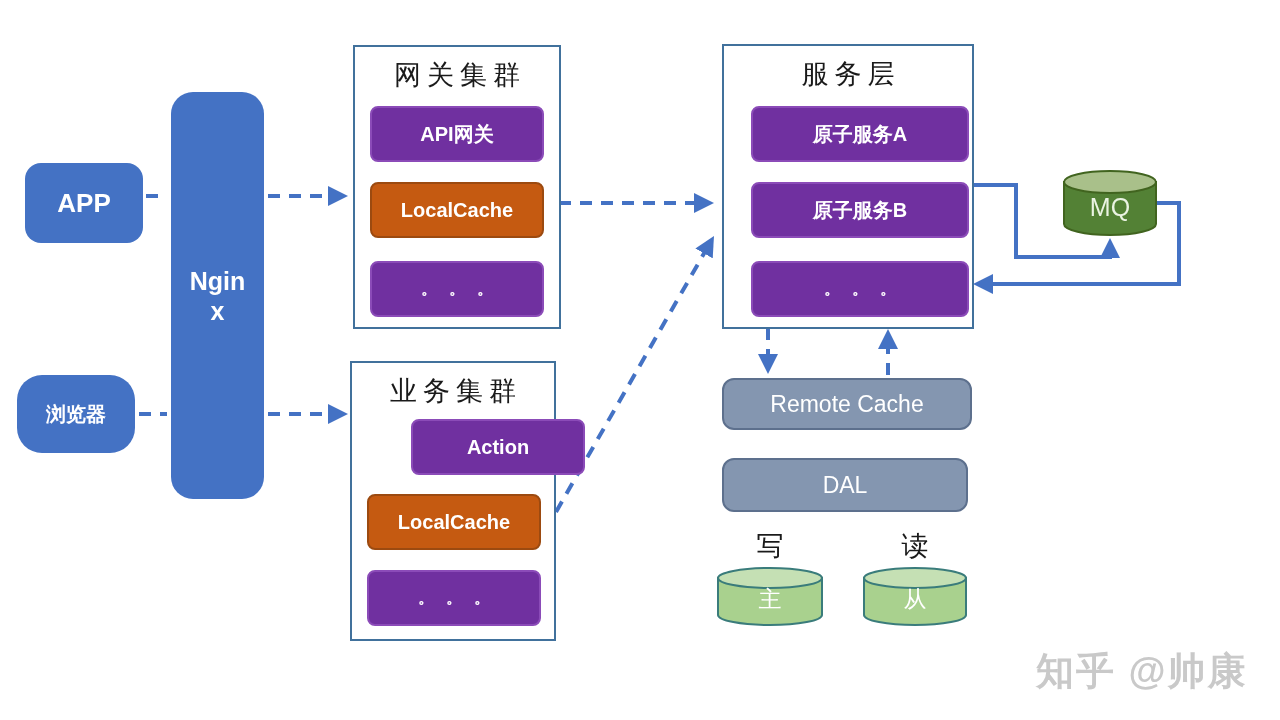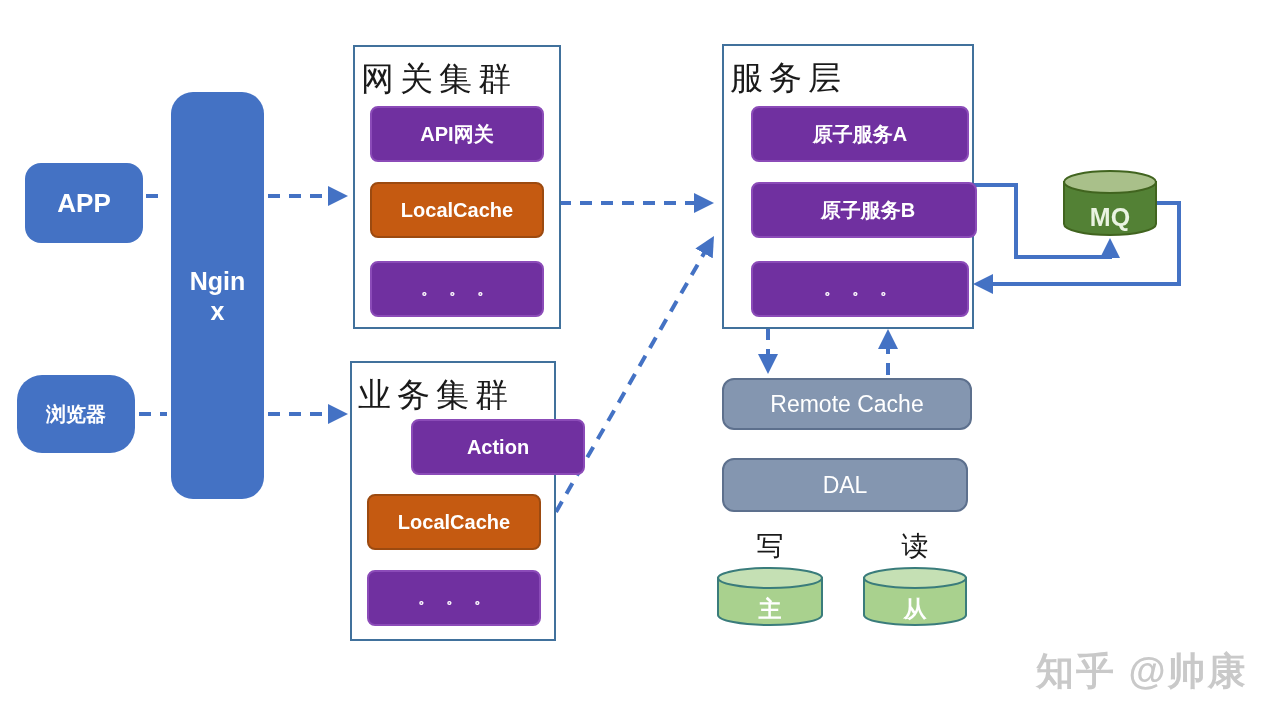--- a/index.html
+++ b/index.html
@@ -9,23 +9,23 @@
   
   .node{display:flex;align-items:center;justify-content:center;
         background:var(--node_blue);color:var(--text_white);
         border-radius:16px;font-weight:bold;text-align:center;}
   .node-app{left:25px;top:163px;width:118px;height:80px;font-size:26px;}
   .node-browser{left:17px;top:375px;width:118px;height:78px;font-size:20px;border-radius:25px;}
   .node-nginx{left:171px;top:92px;width:93px;height:407px;border-radius:22px;font-size:25px;}
   .node-nginx span{display:block;width:66px;word-break:break-all;line-height:1.2;}
   
   .group{border:2px solid var(--group_border);background:#fff;}
-  .group-title{position:absolute;left:0;right:0;top:10px;
+  .group-title{position:absolute;left:0;right:0;top:10px;text-align:center;
                font-family:"Liberation Serif","DejaVu Serif",serif;
-               color:var(--title_black);font-size:33px;letter-spacing:6px;text-indent:6px;}
+               color:var(--title_black);font-size:27px;letter-spacing:6px;text-indent:6px;}
   .item{position:absolute;display:flex;align-items:center;justify-content:center;
         border-radius:8px;color:var(--text_white);font-weight:bold;font-size:20px;}
   .item.purple{background:var(--purple);border:2px solid var(--purple_border);}
   .item.orange{background:var(--orange);border:2px solid var(--orange_border);}
   .item.dots{font-size:16px;letter-spacing:12px;text-indent:12px;font-weight:bold;}
   .g-gateway{left:353px;top:45px;width:204px;height:280px;}
   .g-gateway .item{left:15px;width:170px;height:52px;}
   .g-service{left:722px;top:44px;width:248px;height:281px;}
   .g-service .item{left:27px;width:214px;height:52px;text-align:right;}
   .g-business{left:350px;top:361px;width:202px;height:276px;}
@@ -33,21 +33,21 @@
   
   .bar{display:flex;align-items:center;justify-content:center;border-radius:12px;
        background:var(--cache_gray);border:2px solid var(--cache_border);
        color:var(--text_white);font-weight:normal;font-size:23px;}
   .bar-remote{left:722px;top:378px;width:246px;height:48px;}
   .bar-dal{left:722px;top:458px;width:242px;height:50px;}
   
   .rw-label{font-family:"Liberation Serif","DejaVu Serif",serif;color:var(--title_black);
             font-size:27px;text-align:center;width:60px;}
   .cyl-label{display:flex;align-items:center;justify-content:center;
-             color:var(--text_white);font-weight:bold;text-align:center;margin-top:10px;}
+             color:var(--text_white);font-weight:normal;text-align:center;}
   
   #overlay{position:absolute;left:0;top:0;width:1280px;height:720px;pointer-events:none;}
   .dash{stroke:var(--arrow_blue);stroke-width:4;fill:none;stroke-dasharray:12 9;}
   .solid{stroke:var(--arrow_blue);stroke-width:4;fill:none;}
   .ahp{fill:var(--arrow_blue);}
   .mq-body{fill:var(--mq_green);stroke:var(--mq_stroke);stroke-width:2;}
   .mq-top{fill:var(--mq_green_top);stroke:var(--mq_stroke);stroke-width:2;}
   .db-body{fill:var(--db_green);stroke:var(--db_border);stroke-width:2;}
   .db-top{fill:var(--db_green_top);stroke:var(--db_border);stroke-width:2;}
   .watermark{left:1036px;top:646px;color:var(--watermark_gray);
@@ -102,21 +102,21 @@
   <div class="abs group g-gateway">
     <div class="group-title">网关集群</div>
     <div class="item purple" style="top:59px;">API网关</div>
     <div class="item orange" style="top:135px;">LocalCache</div>
     <div class="item purple dots" style="top:214px;">。。。</div>
   </div>
 
   <div class="abs group g-service">
     <div class="group-title">服务层</div>
     <div class="item purple" style="top:60px;">原子服务A</div>
-    <div class="item purple" style="top:136px;padding-left:8px;">原子服务B</div>
+    <div class="item purple" style="top:136px;">原子服务B</div>
     <div class="item purple dots" style="top:215px;">。。。</div>
   </div>
 
   <div class="abs group g-business">
     <div class="group-title">业务集群</div>
     <div class="item purple" style="top:56px;margin-left:44px;">Action</div>
     <div class="item orange" style="top:131px;">LocalCache</div>
     <div class="item purple dots" style="top:207px;">。。。</div>
   </div>
 

